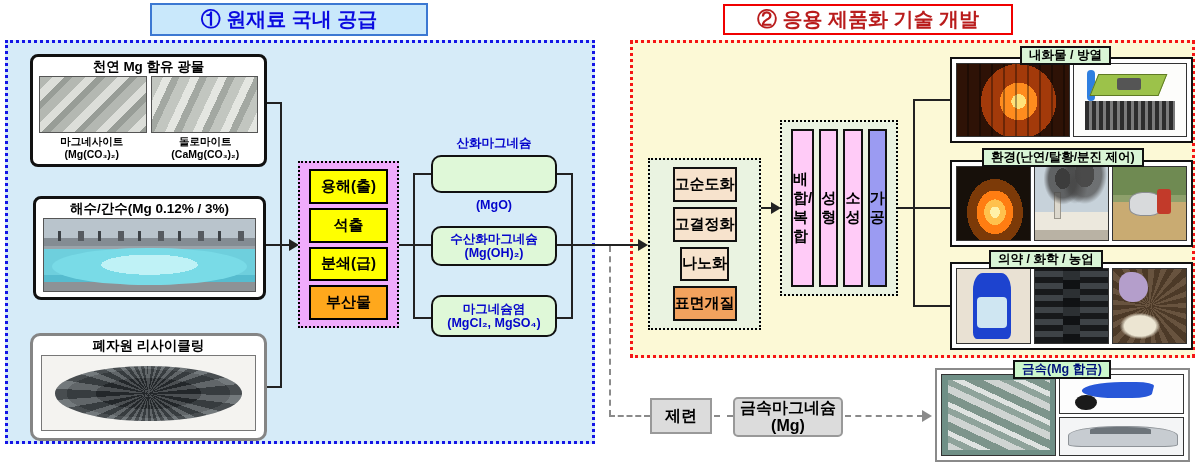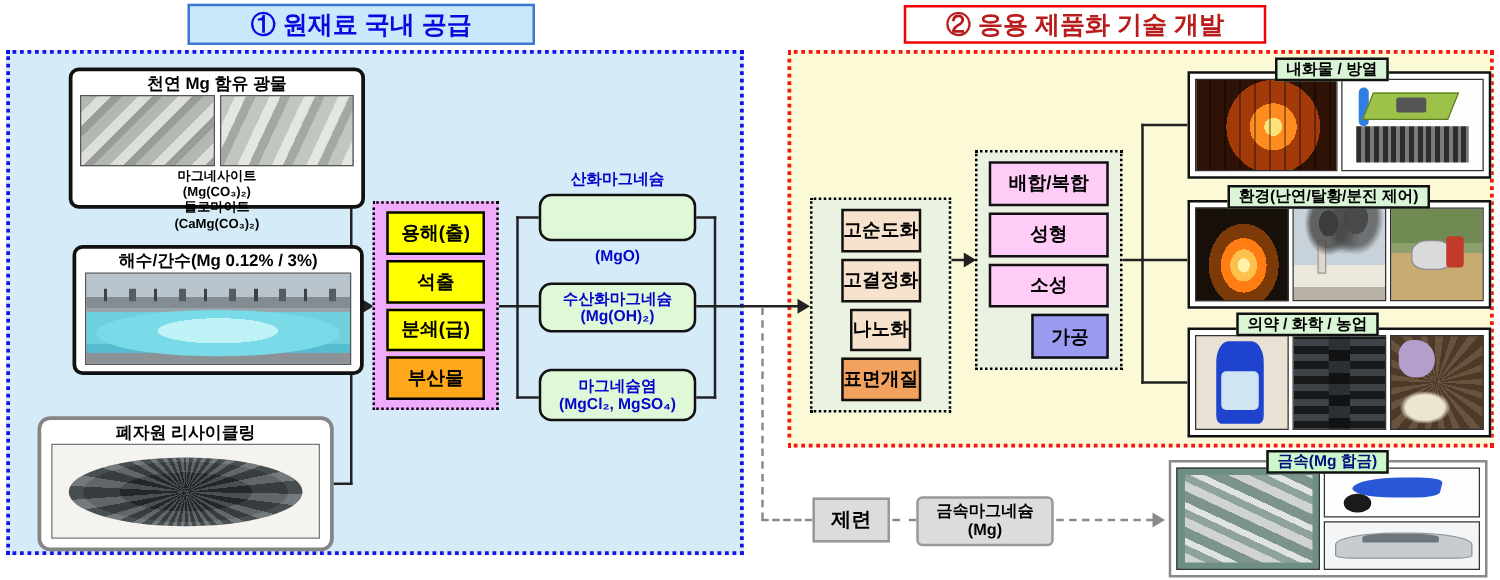--- a/index.html
+++ b/index.html
@@ -14,34 +14,34 @@
   .sec-left{left:5px;top:40px;width:590px;height:404px;background:#D6EBF8;border:3px dotted #1414E6;}
   .sec-right{left:630px;top:40px;width:565px;height:318px;background:#FCF9D6;border:3px dotted #F51515;}
 
   
   .title1{left:150px;top:3px;width:278px;height:33px;background:#C9E8FB;border:2px solid #3C78D2;
           color:#0A0AE0;font-size:20px;font-weight:bold;z-index:5;}
   .title2{left:723px;top:4px;width:290px;height:31px;background:#FFFFFF;border:2px solid #F00000;
           color:#b91c1c;font-size:20px;font-weight:bold;z-index:5;}
 
   
-  .srcbox{background:#fff;border:3px solid #111;border-radius:8px;z-index:2;margin-left:25px;}
+  .srcbox{background:#fff;border:3px solid #111;border-radius:8px;z-index:2;}
   .box-natural{left:30px;top:54px;width:237px;height:113px;}
   .box-sea{left:33px;top:196px;width:233px;height:104px;}
   .box-recycle{left:30px;top:333px;width:237px;height:108px;border:3px solid #858585;border-radius:10px;background:#fff;}
   .src-title{height:19px;font-size:13.5px;font-weight:bold;display:flex;align-items:center;justify-content:center;}
   .imgrow{display:flex;gap:4px;padding:0 6px;}
   .photo{border:1px solid #555;position:relative;overflow:hidden;}
   .rock1{flex:1;height:57px;background:#c8cac6;
     background-image:repeating-linear-gradient(135deg,#b4b8b2 0 9px,#dcded9 9px 17px,#989d97 17px 23px),
                      repeating-linear-gradient(40deg,rgba(255,255,255,.35) 0 6px,rgba(0,0,0,.12) 6px 13px);}
   .rock2{flex:1;height:57px;background:#cfd2cd;
     background-image:repeating-linear-gradient(115deg,#c2c6c0 0 10px,#e4e6e1 10px 18px,#a3a8a2 18px 25px),
                      repeating-linear-gradient(20deg,rgba(255,255,255,.3) 0 7px,rgba(0,0,0,.12) 7px 14px);}
-  .caprow{display:flex;padding:2px 2px 0 2px;flex-direction:column;}
+  .caprow{display:flex;padding:2px 2px 0 2px;}
   .cap{flex:1;text-align:center;font-size:10.5px;font-weight:bold;line-height:1.2;}
   .seaimg{margin:0 7px;height:74px;border:1px solid #555;
     background:linear-gradient(#b9c4cc 0 26%,#848c93 26% 38%,#9aa3aa 38% 42%,#6ecfdd 42% 78%,#56bccf 78% 88%,#8d9296 88% 100%);
     position:relative;overflow:hidden;}
   .sea-ellipse{position:absolute;left:4%;top:40%;width:92%;height:52%;border-radius:50%;
     background:radial-gradient(ellipse at 50% 45%,#bff2f6 0 35%,#79dbe7 35% 75%,#4fb9cc 75% 100%);}
   .sea-stacks{position:absolute;left:0;top:16%;width:100%;height:14%;
     background:repeating-linear-gradient(90deg,transparent 0 14px,#3c4146 14px 17px,transparent 17px 34px,#565b60 34px 40px);}
   .recimg{margin:0 8px;height:76px;border:1px solid #777;background:#f4f3f0;position:relative;overflow:hidden;}
   .pile{position:absolute;left:6%;top:14%;width:88%;height:74%;border-radius:50%;
@@ -66,24 +66,24 @@
   .prod2{left:431px;top:226px;width:126px;height:40px;}
   .prod3{left:431px;top:295px;width:126px;height:42px;}
 
   
   .refine-wrap{left:648px;top:158px;width:113px;height:172px;border:2px dotted #000;background:#EAF3E1;
                display:flex;flex-direction:column;gap:5px;padding:7px 9px;z-index:2;align-items:center;}
   .refine{flex:1;background:#F7E3CD;border:2px solid #111;font-weight:bold;font-size:15px;
           display:flex;align-items:center;justify-content:center;}
   .refine.surface{background:#F2A25E;}
   .form-wrap{left:780px;top:120px;width:118px;height:176px;border:2px dotted #000;background:#EAF3E1;
-             display:flex;flex-direction:column;gap:5px;padding:7px 9px;z-index:2;}
+             display:flex;flex-direction:row;gap:5px;padding:7px 9px;z-index:2;}
   .form{flex:1;background:#FFCBF7;border:2px solid #111;font-weight:bold;font-size:15px;
         display:flex;align-items:center;justify-content:center;}
-  .form.processing{background:#9B9BF2;margin-left:34px;}
+  .form.processing{background:#9B9BF2;}
 
   
   .appbox{background:#fff;border:2px solid #111;z-index:2;display:flex;gap:3px;padding:4px;}
   .app1{left:950px;top:57px;width:243px;height:86px;}
   .app2{left:950px;top:160px;width:243px;height:87px;}
   .app3{left:950px;top:262px;width:243px;height:88px;}
   .app4{left:935px;top:368px;width:255px;height:94px;border:2px solid #8a8a8a;z-index:2;display:flex;gap:3px;padding:4px;background:#fff;}
   .applabel{background:#D9F5D6;border:2px solid #111;font-size:12.5px;font-weight:bold;height:19px;
             padding:0 7px;display:flex;align-items:center;z-index:4;white-space:nowrap;}
   .lab1{left:1020px;top:46px;}
@@ -135,21 +135,21 @@
     box-shadow:130px 0 0 0 #1a1a1a;}
   .car{flex:1;background:#f4f5f6;}
   .car:before{content:"";position:absolute;left:6%;top:22%;width:88%;height:52%;background:#c7ccd1;
     border-radius:45% 45% 12% 12%;border:1px solid #8e9398;}
   .car:after{content:"";position:absolute;left:24%;top:26%;width:50%;height:18%;background:#6d747a;border-radius:40% 40% 0 0;}
 
   
   .smelt{left:650px;top:398px;width:62px;height:36px;background:#DCDCDC;border:2px solid #999;
          font-size:16px;font-weight:bold;z-index:2;}
   .metalmg{left:733px;top:397px;width:110px;height:40px;background:#DCDCDC;border:2px solid #999;border-radius:5px;
-           font-size:13px;font-weight:bold;line-height:1.15;z-index:2;}
+           font-size:16px;font-weight:bold;line-height:1.15;z-index:2;}
 
   
   .ln{background:#222;z-index:1;}
   .ah{width:0;height:0;border-top:6px solid transparent;border-bottom:6px solid transparent;border-left:10px solid #222;z-index:1;}
   .ahg{border-left-color:#8a8a8a;}
   .dshv{border-left:2px dashed #8a8a8a;z-index:1;}
   .dshh{border-top:2px dashed #8a8a8a;z-index:1;}
 </style>
 </head>
 <body>

